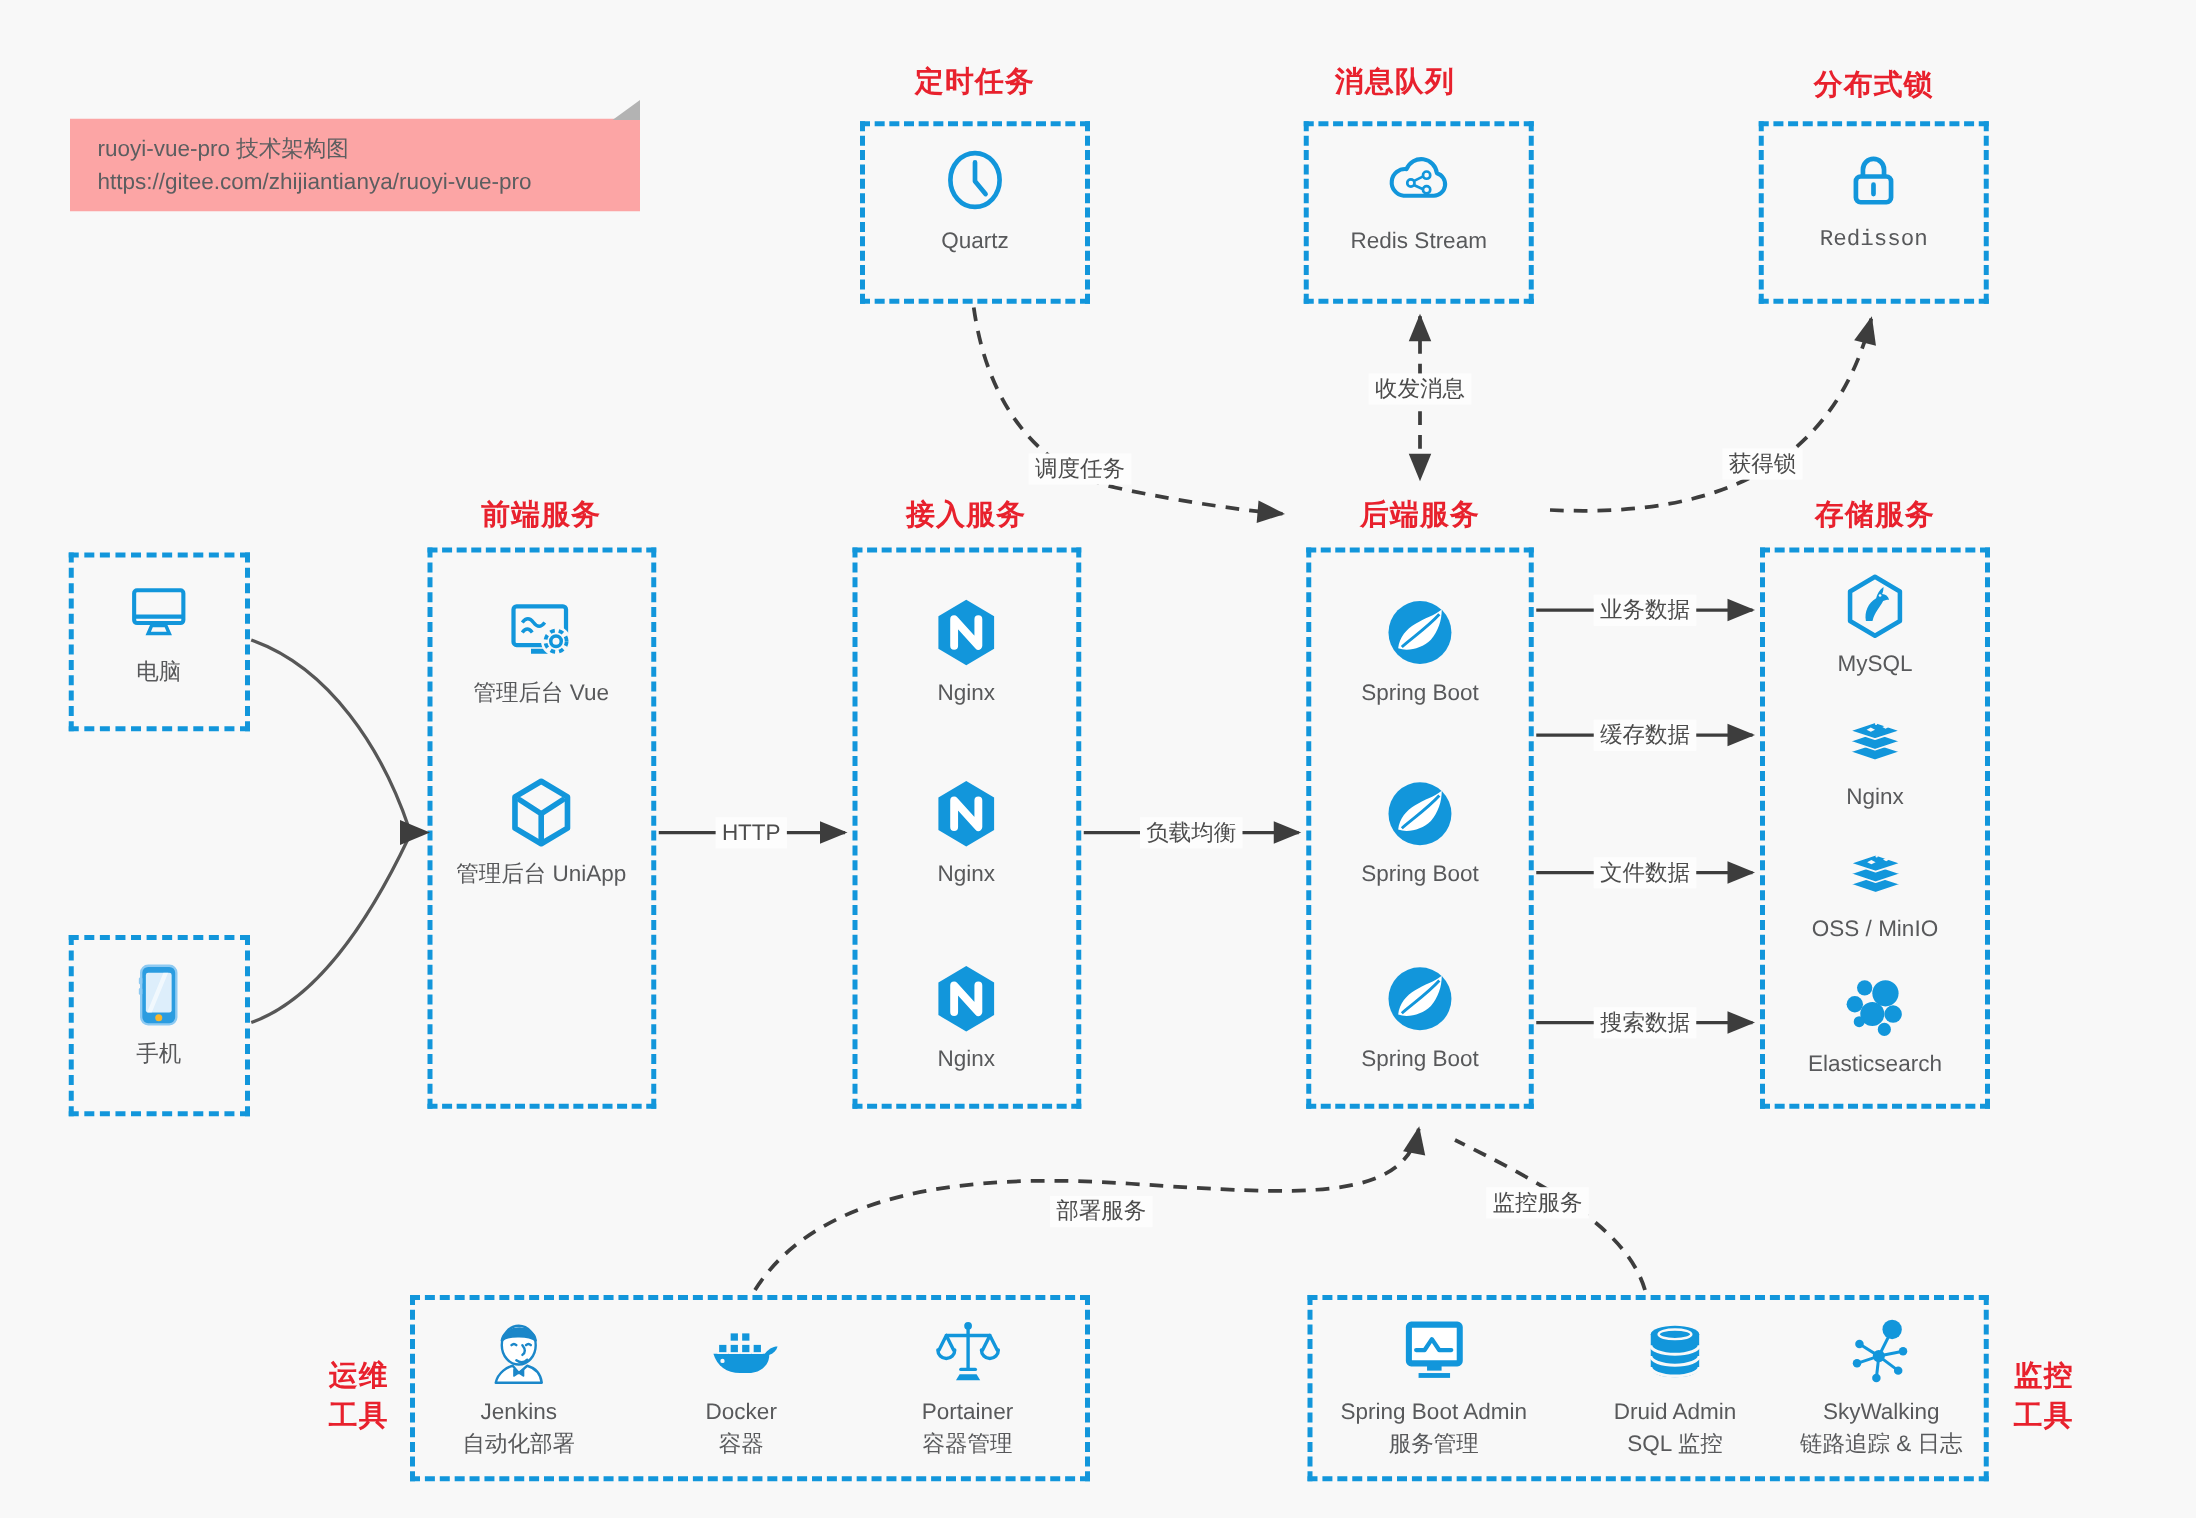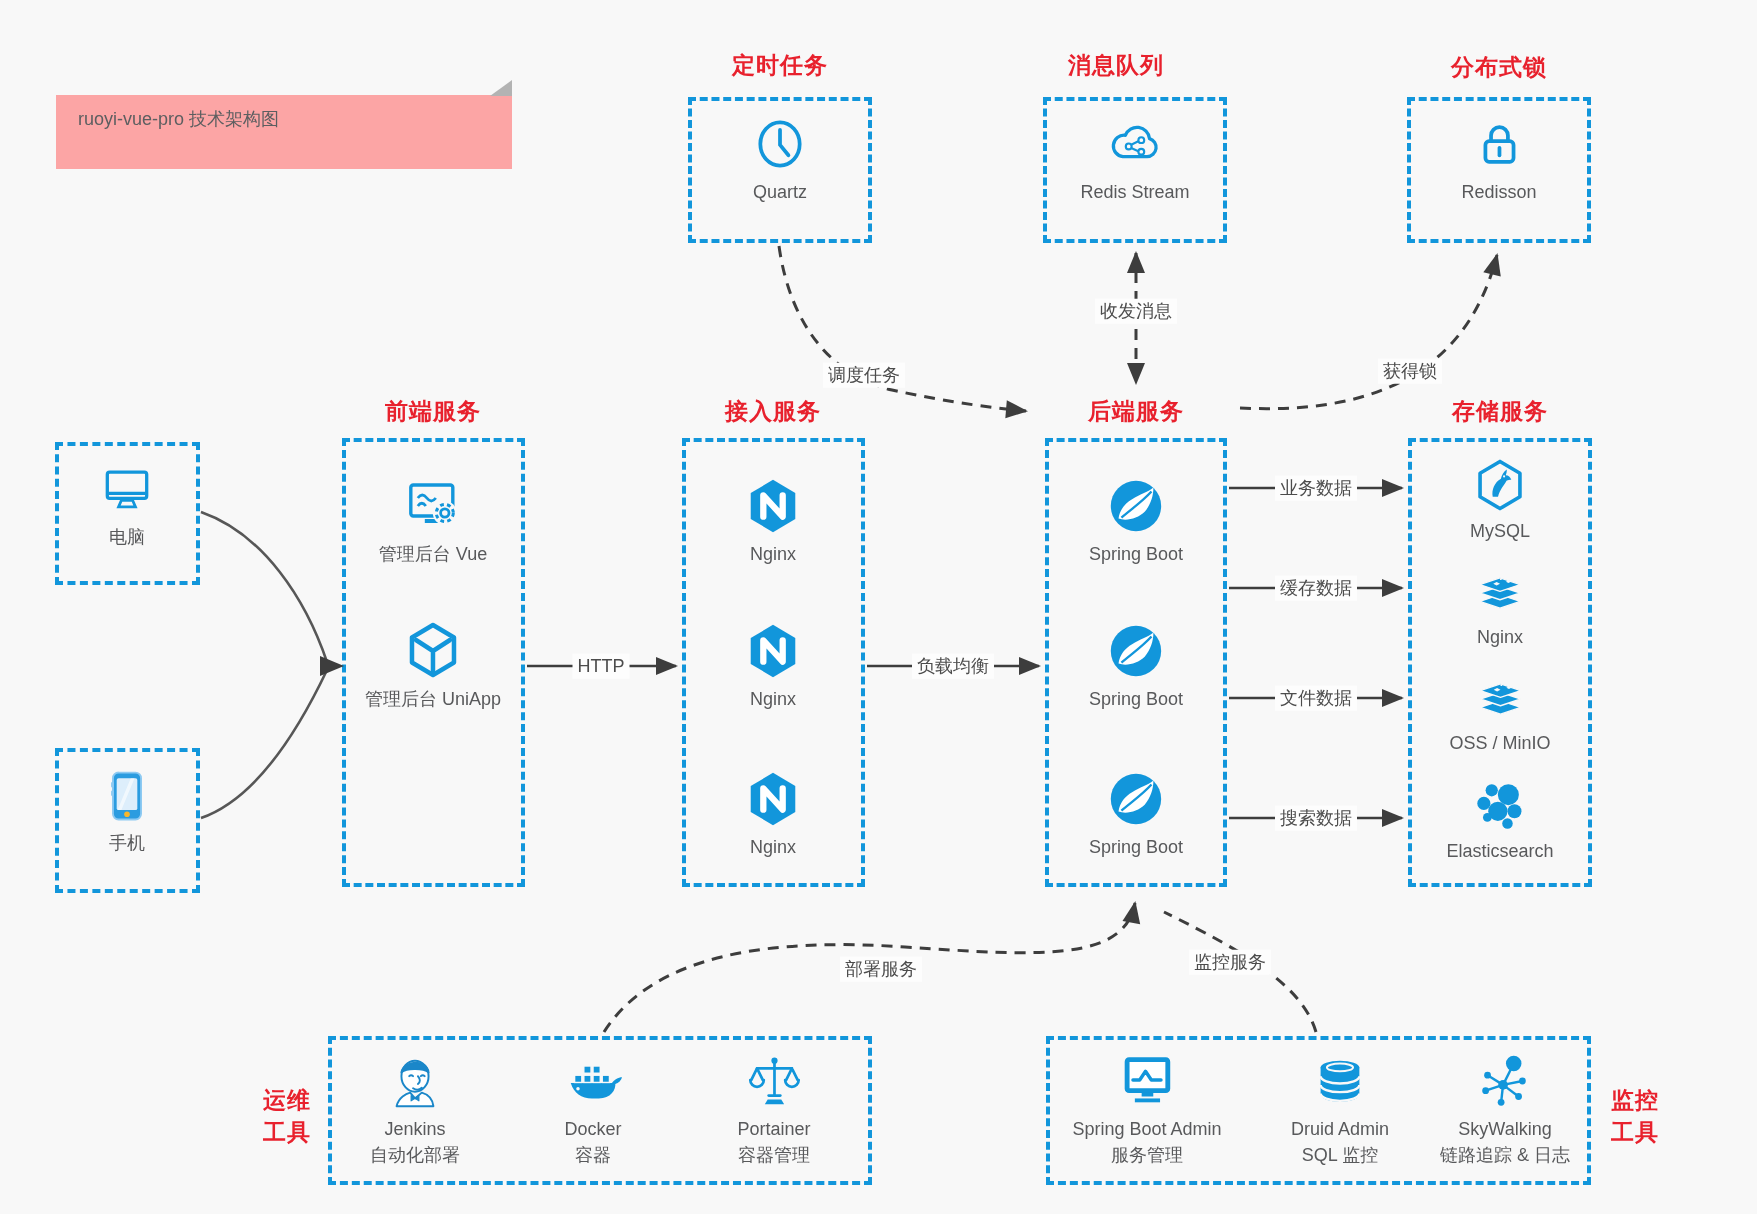--- a/index.html
+++ b/index.html
@@ -22,20 +22,21 @@
   .note .fold{position:absolute;right:0;top:-15px;width:0;height:0;border-bottom:16px solid #b3b3b3;border-left:22px solid transparent;}
 </style>
 </head>
 <body>
 
 <div id="canvas">
 
   <div class="note">
     <span class="fold"></span>
     <span class="nline">ruoyi-vue-pro 技术架构图</span>
+    <span class="nline">https://gitee.com/zhijiantianya/ruoyi-vue-pro</span>
   </div>
 
   <div class="gtitle" style="left:780px;top:50px;">定时任务</div>
   <div class="gtitle" style="left:1116px;top:50px;">消息队列</div>
   <div class="gtitle" style="left:1499px;top:52px;">分布式锁</div>
   <div class="gtitle" style="left:433px;top:396px;">前端服务</div>
   <div class="gtitle" style="left:773px;top:396px;">接入服务</div>
   <div class="gtitle" style="left:1136px;top:396px;">后端服务</div>
   <div class="gtitle" style="left:1500px;top:396px;">存储服务</div>
   <div class="gtitle-side" style="left:258px;top:1084px;width:58px;">
@@ -76,21 +77,21 @@
           <line x1="26.5" y1="33.3" x2="36" y2="28.6" stroke="#1296db" stroke-width="2.2"></line>
           <line x1="26.5" y1="35.7" x2="36" y2="40" stroke="#1296db" stroke-width="2.2"></line>
           <circle cx="25" cy="34.5" r="3" fill="#fafafa" stroke="#1296db" stroke-width="2.2"></circle>
           <circle cx="38" cy="28" r="3" fill="#fafafa" stroke="#1296db" stroke-width="2.2"></circle>
           <circle cx="38" cy="40" r="3" fill="#fafafa" stroke="#1296db" stroke-width="2.2"></circle>
         </svg>
     </span>
     <span class="ilabel">Redis Stream</span>
   </div>
 
-  <div class="item" style="left:1499px;top:113px;">
+  <div class="item" style="left:1499px;top:113px;font-family:Liberation Mono, monospace;">
     <span class="icon">
       <svg width="60" height="62" viewBox="0 0 64 64">
           <path d="M23 29 v-6 a9 9 0 0 1 18 0 v6" fill="none" stroke="#1296db" stroke-width="4"></path>
           <rect x="17" y="29" width="30" height="22" rx="4" fill="none" stroke="#1296db" stroke-width="4"></rect>
           <line x1="32" y1="36" x2="32" y2="44" stroke="#1296db" stroke-width="4" stroke-linecap="round"></line>
         </svg>
     </span>
     <span class="ilabel">Redisson</span>
   </div>
 

